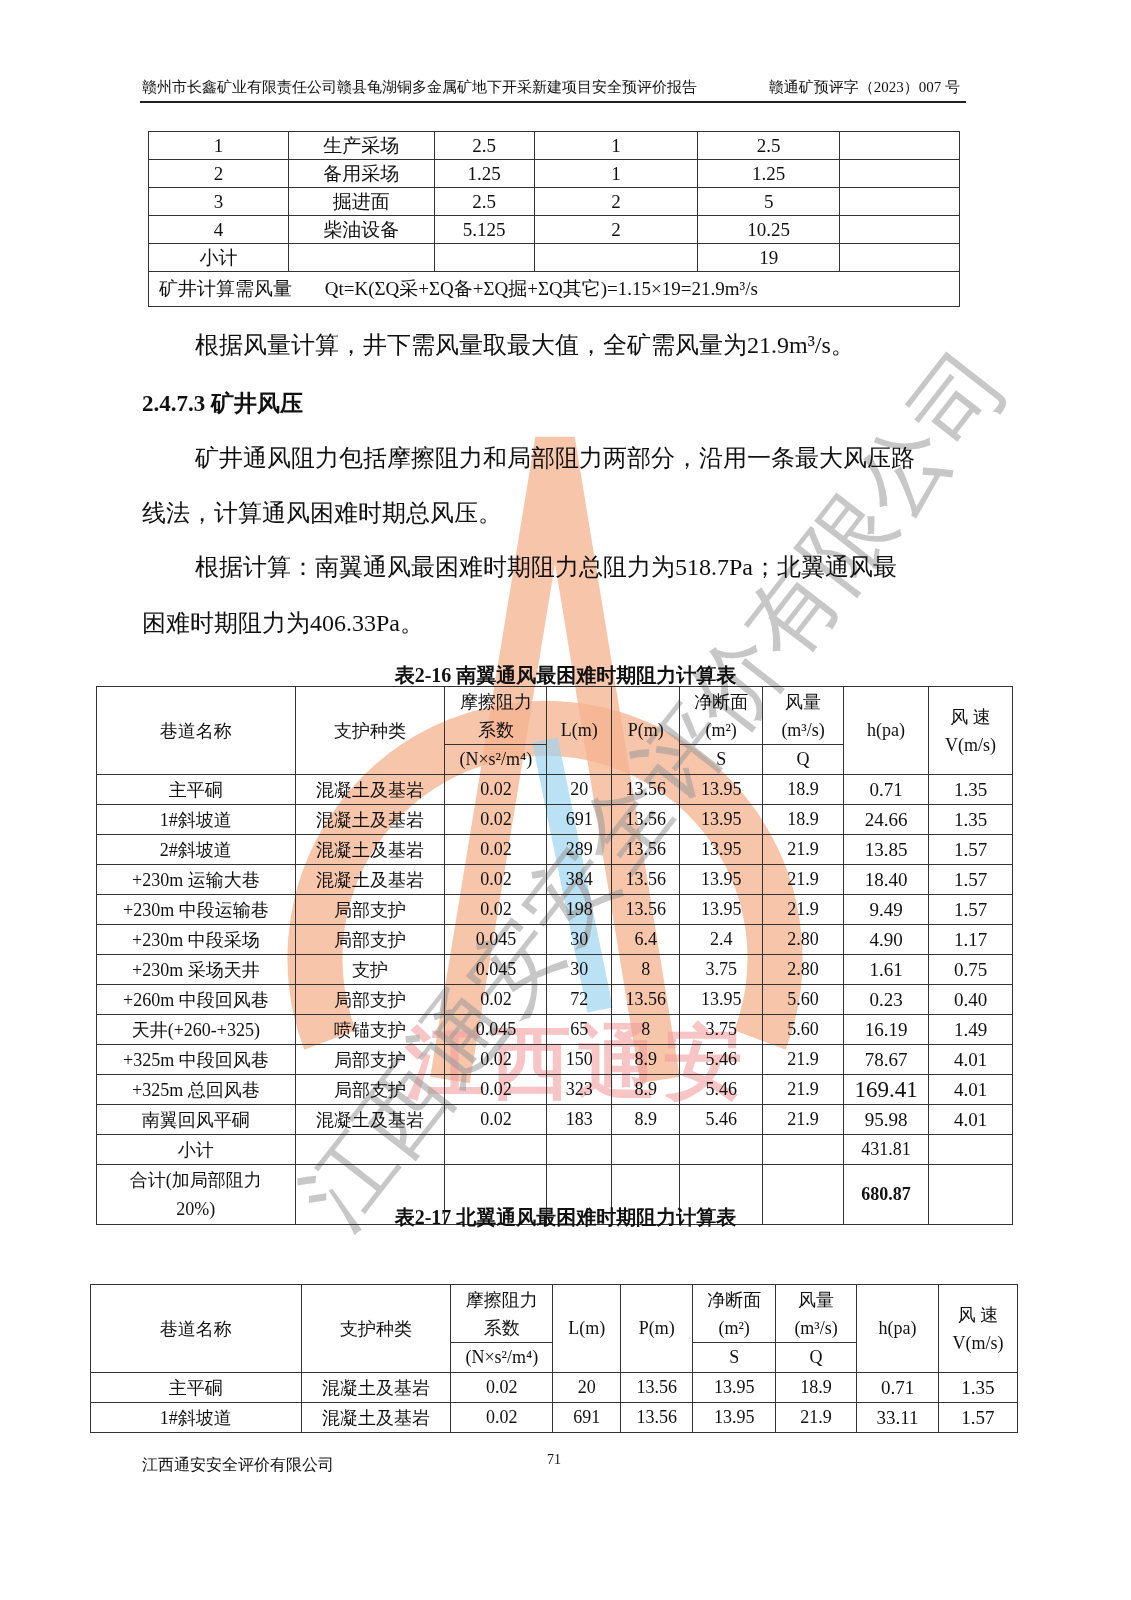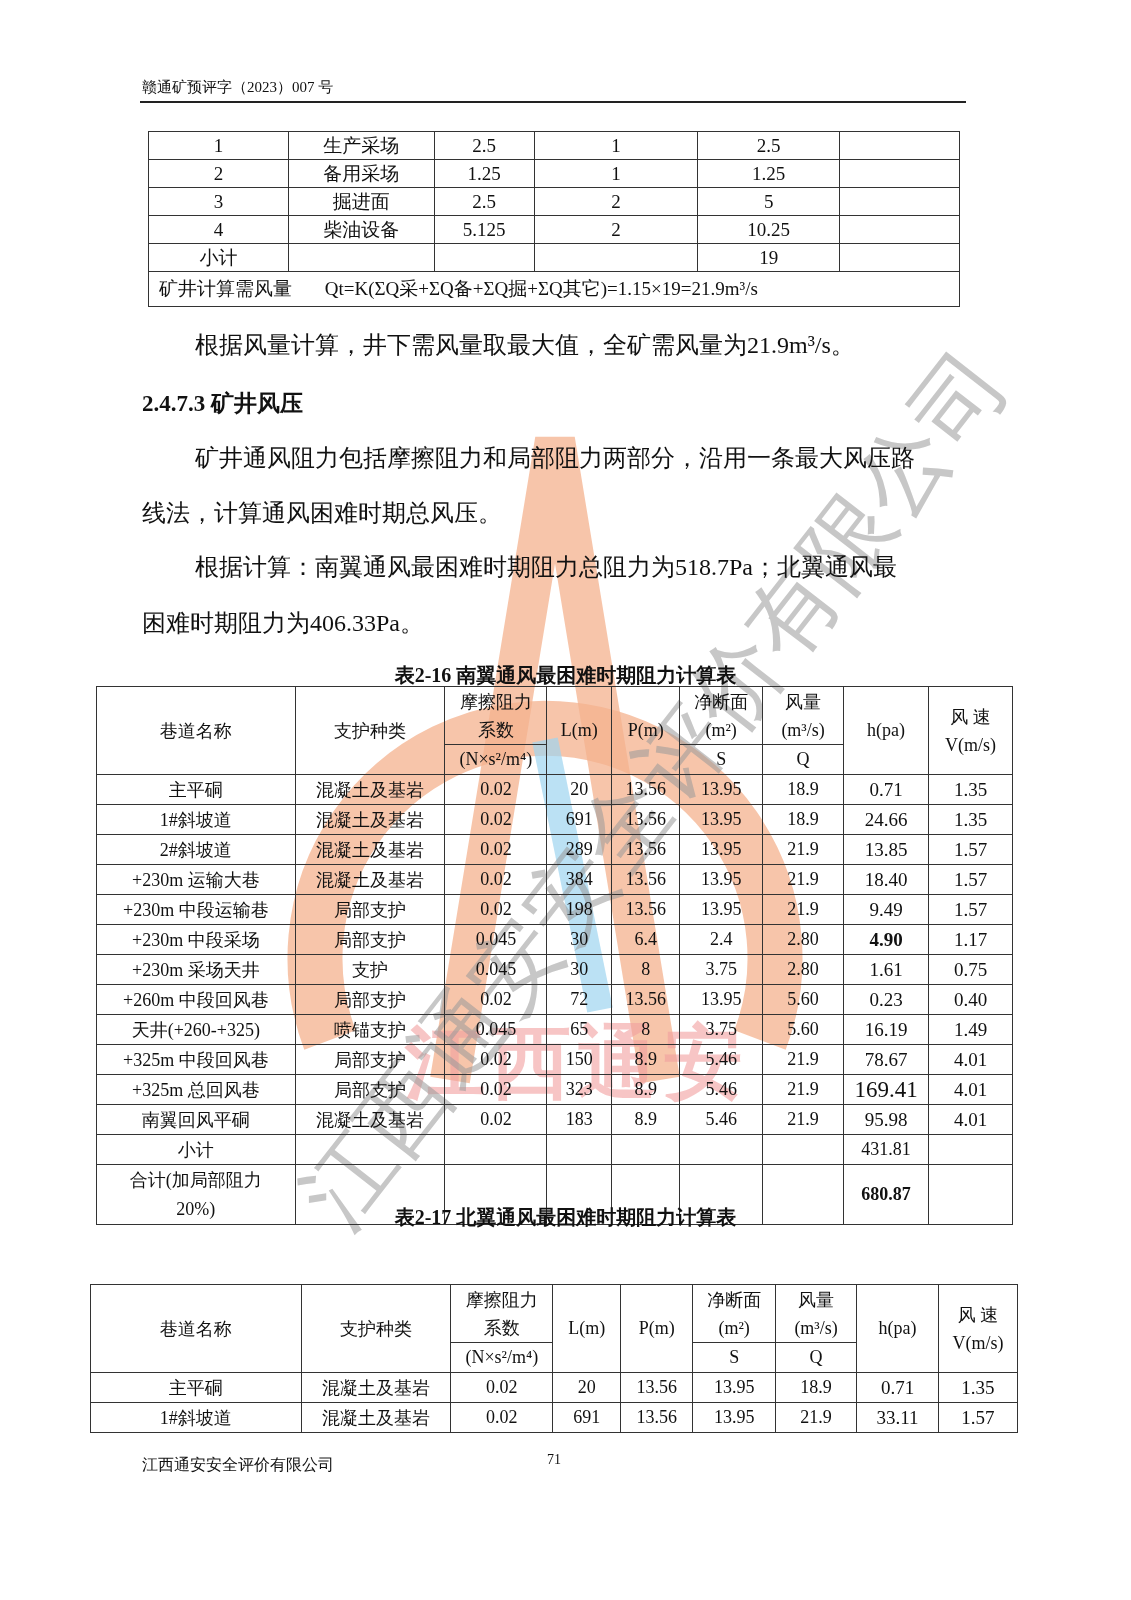--- a/index.html
+++ b/index.html
@@ -22,20 +22,21 @@
 
 <svg class="wm" width="1131" height="1600" style="left:0;top:0;">
   <path d="M 330 1040 A 230 230 0 1 1 760 1040" fill="none" stroke="#f4b28e" stroke-width="55" opacity="0.75"></path>
   <path d="M 450 1080 L 555 440 L 660 1080" fill="none" stroke="#f4b28e" stroke-width="40" opacity="0.75"></path>
   <path d="M 545 740 L 600 1010" stroke="#9fd5f0" stroke-width="26" opacity="0.7"></path>
 </svg>
 <div class="wm" style="left:405px;top:1010px;font-size:80px;color:#f2a0a0;opacity:0.6;letter-spacing:6px;font-family:'DejaVu Sans',sans-serif;font-weight:bold;">江西通安</div>
 <div class="wm" style="left:130px;top:760px;font-size:90px;color:#9a9a9a;opacity:0.55;transform:rotate(-52deg);transform-origin:center;white-space:nowrap;font-family:'DejaVu Sans',sans-serif;width:1000px;">江西通安安全评价有限公司</div>
 
 <div class="header">
+  <span>赣州市长鑫矿业有限责任公司赣县龟湖铜多金属矿地下开采新建项目安全预评价报告</span>
   <span>赣通矿预评字（2023）007 号</span>
 </div>
 <div class="header-rule"></div>
 
 <table id="t0">
   <colgroup>
       <col style="width:140px">
       <col style="width:146px">
       <col style="width:100px">
       <col style="width:164px">
@@ -189,21 +190,21 @@
         <td style="font-size: 19px;">1.57</td>
       </tr>
       <tr style="height:30px;">
         <td>+230m 中段采场</td>
         <td>局部支护</td>
         <td>0.045</td>
         <td>30</td>
         <td>6.4</td>
         <td>2.4</td>
         <td>2.80</td>
-        <td style="font-size: 19px; font-weight: bold;">4.90</td>
+        <td style="font-size: 19px;">4.90</td>
         <td style="font-size: 19px; text-align: center;">1.17</td>
       </tr>
       <tr style="height:30px;">
         <td>+230m 采场天井</td>
         <td>支护</td>
         <td>0.045</td>
         <td>30</td>
         <td>8</td>
         <td>3.75</td>
         <td>2.80</td>

